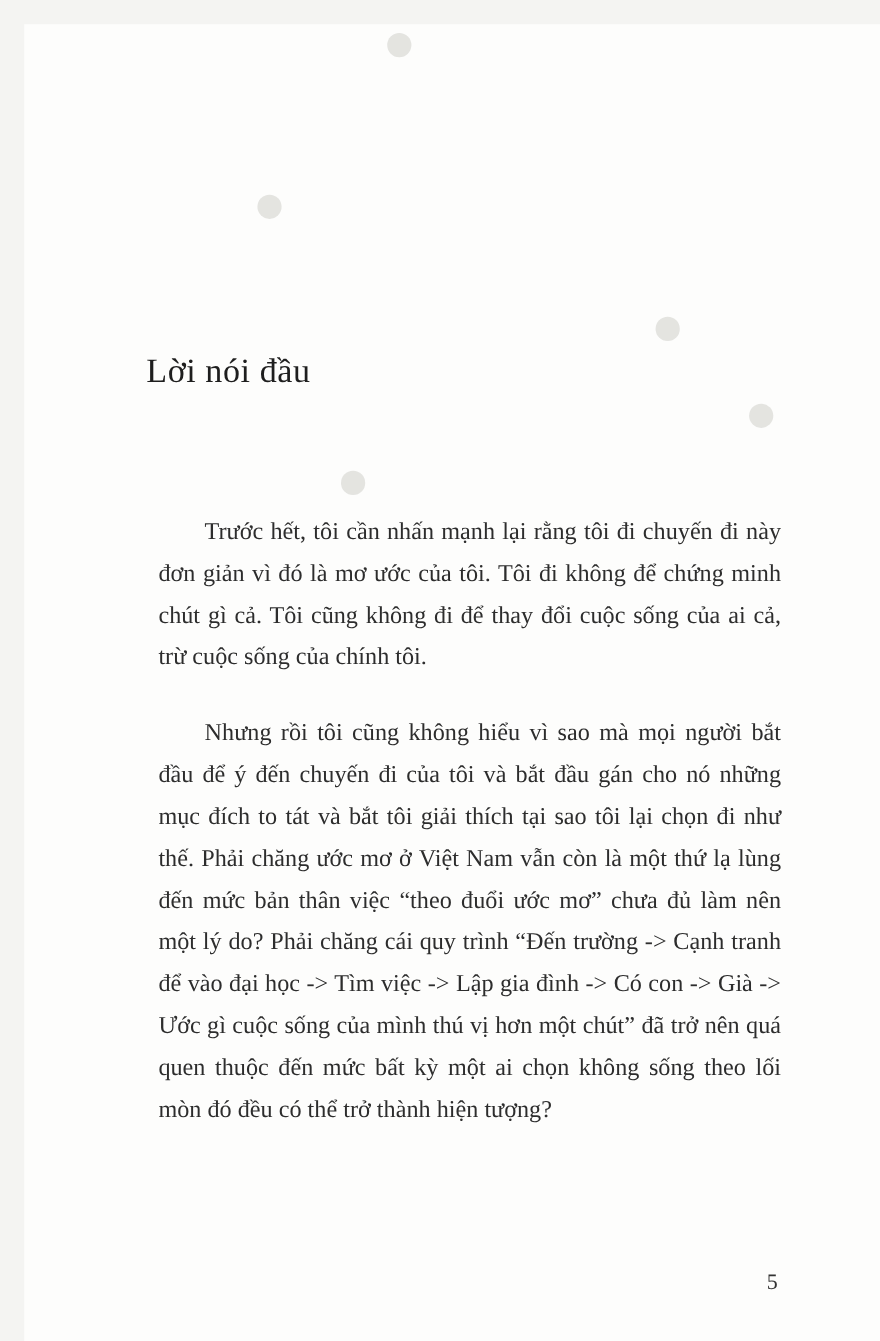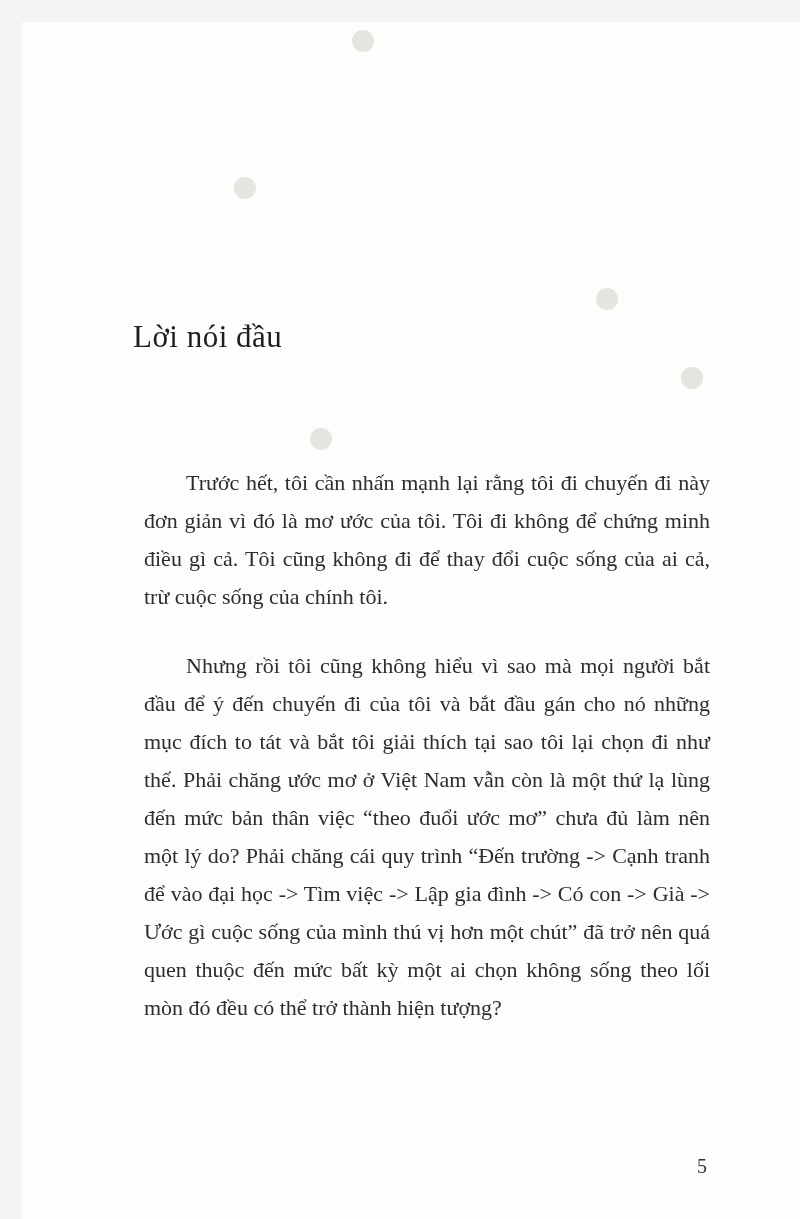--- a/index.html
+++ b/index.html
@@ -78,19 +78,19 @@
 
   <span class="speckle s1"></span>
   <span class="speckle s2"></span>
   <span class="speckle s3"></span>
   <span class="speckle s4"></span>
   <span class="speckle s5"></span>
 
   <h1 class="heading">Lời nói đầu</h1>
 
   <div class="body-text">
-    <p>Trước hết, tôi cần nhấn mạnh lại rằng tôi đi chuyến đi này đơn giản vì đó là mơ ước của tôi. Tôi đi không để chứng minh điều gì cả. Tôi cũng không đi để thay đổi cuộc sống của ai cả, trừ cuộc sống của chính tôi.</p>
+    <p>Trước hết, tôi cần nhấn mạnh lại rằng tôi đi chuyến đi này đơn giản vì đó là mơ ước của tôi. Tôi đi không để chứng minh chút gì cả. Tôi cũng không đi để thay đổi cuộc sống của ai cả, trừ cuộc sống của chính tôi.</p>
     <p>Nhưng rồi tôi cũng không hiểu vì sao mà mọi người bắt đầu để ý đến chuyến đi của tôi và bắt đầu gán cho nó những mục đích to tát và bắt tôi giải thích tại sao tôi lại chọn đi như thế. Phải chăng ước mơ ở Việt Nam vẫn còn là một thứ lạ lùng đến mức bản thân việc “theo đuổi ước mơ” chưa đủ làm nên một lý do? Phải chăng cái quy trình “Đến trường -&gt; Cạnh tranh để vào đại học -&gt; Tìm việc -&gt; Lập gia đình -&gt; Có con -&gt; Già -&gt; Ước gì cuộc sống của mình thú vị hơn một chút” đã trở nên quá quen thuộc đến mức bất kỳ một ai chọn không sống theo lối mòn đó đều có thể trở thành hiện tượng?</p>
   </div>
 
   <div class="page-number">5</div>
 
 </div>
 
 </body></html>

